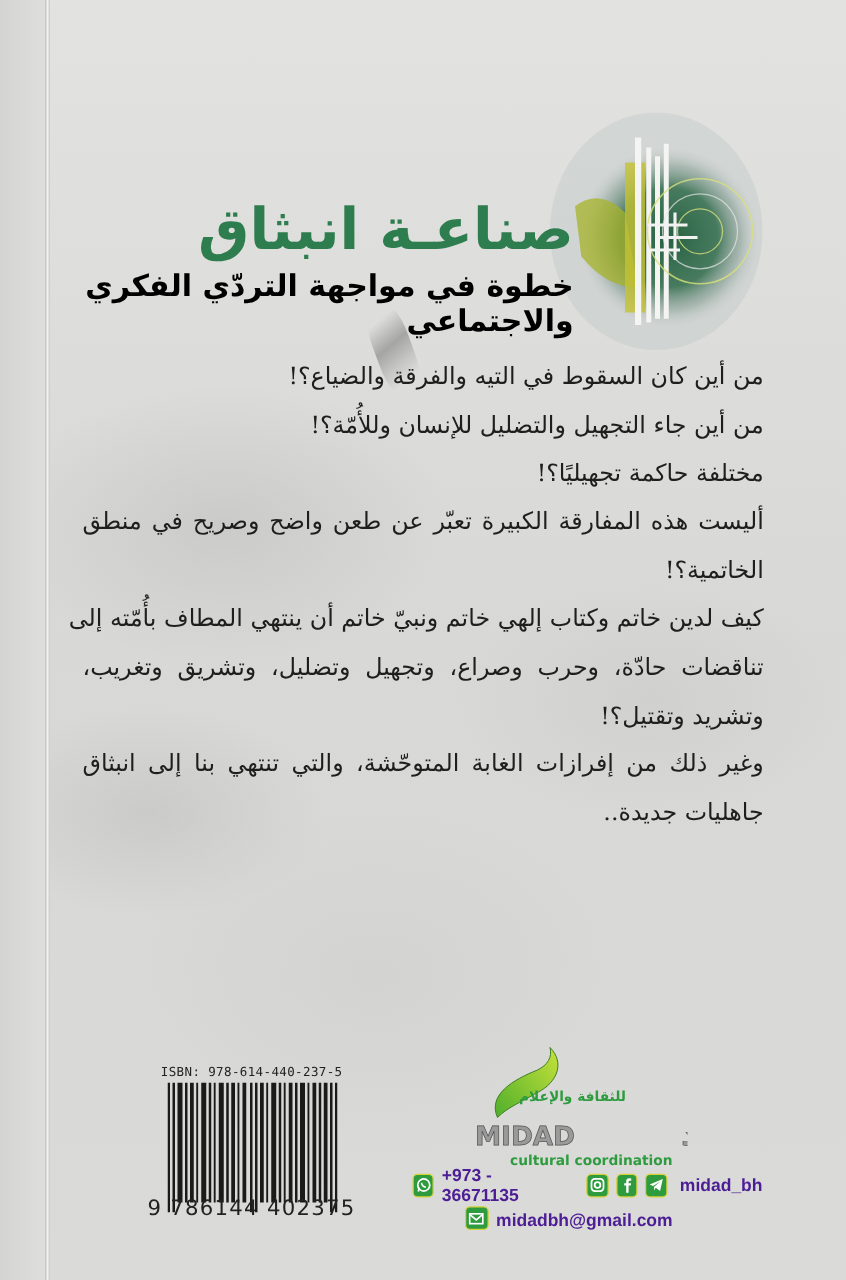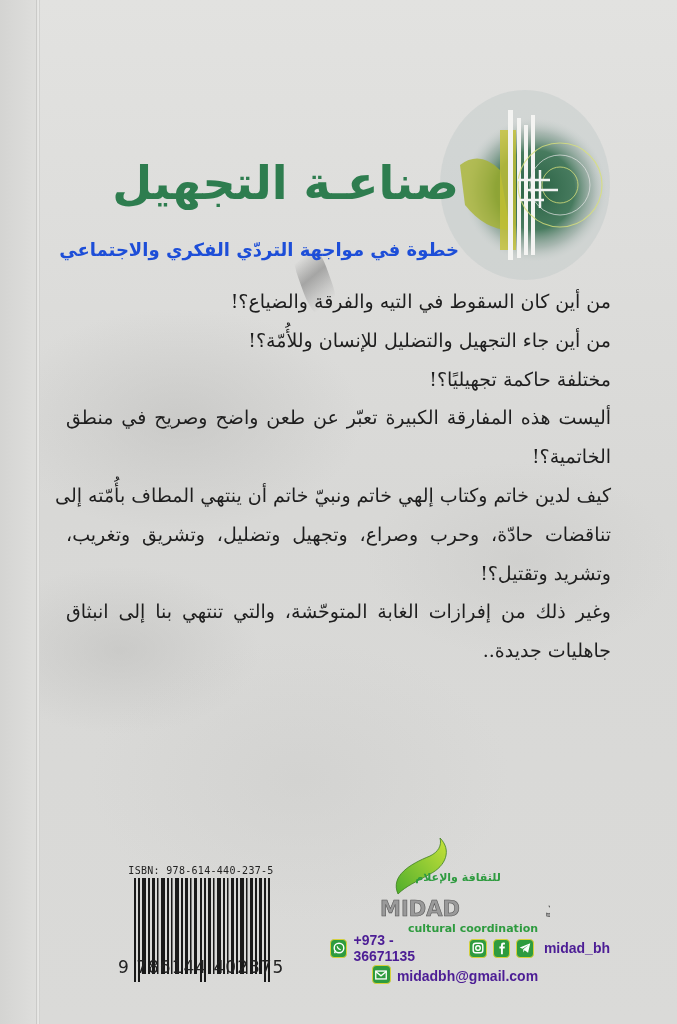--- a/index.html
+++ b/index.html
@@ -30,40 +30,40 @@
     }
     .title {
       position: absolute; right: 218px; top: 160px;
       direction: rtl; font-family: "DejaVu Sans", sans-serif;
       font-weight: bold; font-size: 46px; color: #2e7d4f; line-height: 1;
       letter-spacing: 1px;
     }
     .subtitle {
       position: absolute; right: 218px; top: 215px;
       direction: rtl; font-family: "DejaVu Sans", sans-serif;
-      font-weight: bold; font-size: 18px; color: #1d4ed8; margin-top: 24px;
+      font-weight: bold; font-size: 24px; color: #000000;
     }
     .body-text {
       position: absolute; left: 66px; right: 66px; top: 282px;
       direction: rtl; text-align: justify;
       font-family: "DejaVu Serif", serif; font-size: 19px; color: #1e1e1e;
     }
     .body-text .line {
       display: block; height: 38.8px; line-height: 38.8px; white-space: nowrap;
     }
     .body-text .line.full { text-align-last: justify; }
     .smudge {
       position: absolute; left: 300px; top: 240px; width: 30px; height: 80px;
       background: linear-gradient(160deg, transparent 20%, rgba(110,110,110,0.5) 45%, rgba(150,150,150,0.3) 65%, transparent 80%);
       transform: rotate(-20deg); border-radius: 40%;
     }
     .isbn-block { position: absolute; left: 128px; top: 853px; width: 146px; }
     .isbn-label {
       font-family: "DejaVu Sans Mono", monospace; font-size: 10px; color: #222;
-      text-align: center; letter-spacing: 0.3px; margin-bottom: 2px; margin-top: 12px;
+      text-align: right; letter-spacing: 0.3px; margin-bottom: 2px;
     }
     .barcode {
       position: relative; height: 104px; margin-left: 6px; width: 136px; background: transparent;
     }
     .isbn-digits {
       position: absolute; left: 0; top: 957px;
       font-family: "DejaVu Sans", sans-serif; font-size: 17px; color: #222;
       letter-spacing: 1px;
     }
     .publisher { position: absolute; left: 380px; top: 836px; width: 170px; height: 100px; }
@@ -107,21 +107,21 @@
     <rect x="91" y="25" width="4" height="140" fill="#f4f4f2"></rect>
     <circle cx="120" cy="95" r="42" fill="none" stroke="#d8e07a" stroke-width="1.2" opacity="0.8"></circle>
     <circle cx="120" cy="95" r="30" fill="none" stroke="#e6e6e6" stroke-width="1" opacity="0.7"></circle>
     <circle cx="120" cy="95" r="18" fill="none" stroke="#d8e07a" stroke-width="1" opacity="0.8"></circle>
     <path d="M78 90 H110 M86 100 H118 M80 110 H104 M100 80 V118" stroke="#f2f2f2" stroke-width="2.5" fill="none"></path>
   </svg>
 </div>
 
 <div class="smudge"></div>
 
-<div class="title">صناعـة التجهيل</div>
+<div class="title">صناعـة انبثاق</div>
 <div class="subtitle">خطوة في مواجهة التردّي الفكري والاجتماعي</div>
 
 <div class="body-text">
   <span class="line">من أين كان السقوط في التيه والفرقة والضياع؟!</span>
   <span class="line">من أين جاء التجهيل والتضليل للإنسان وللأُمّة؟!</span>
   <span class="line">مختلفة حاكمة تجهيليًا؟!</span>
   <span class="line full">أليست هذه المفارقة الكبيرة تعبّر عن طعن واضح وصريح في منطق</span>
   <span class="line">الخاتمية؟!</span>
   <span class="line full">كيف لدين خاتم وكتاب إلهي خاتم ونبيّ خاتم أن ينتهي المطاف بأُمّته إلى</span>
   <span class="line full">تناقضات حادّة، وحرب وصراع، وتجهيل وتضليل، وتشريق وتغريب،</span>

